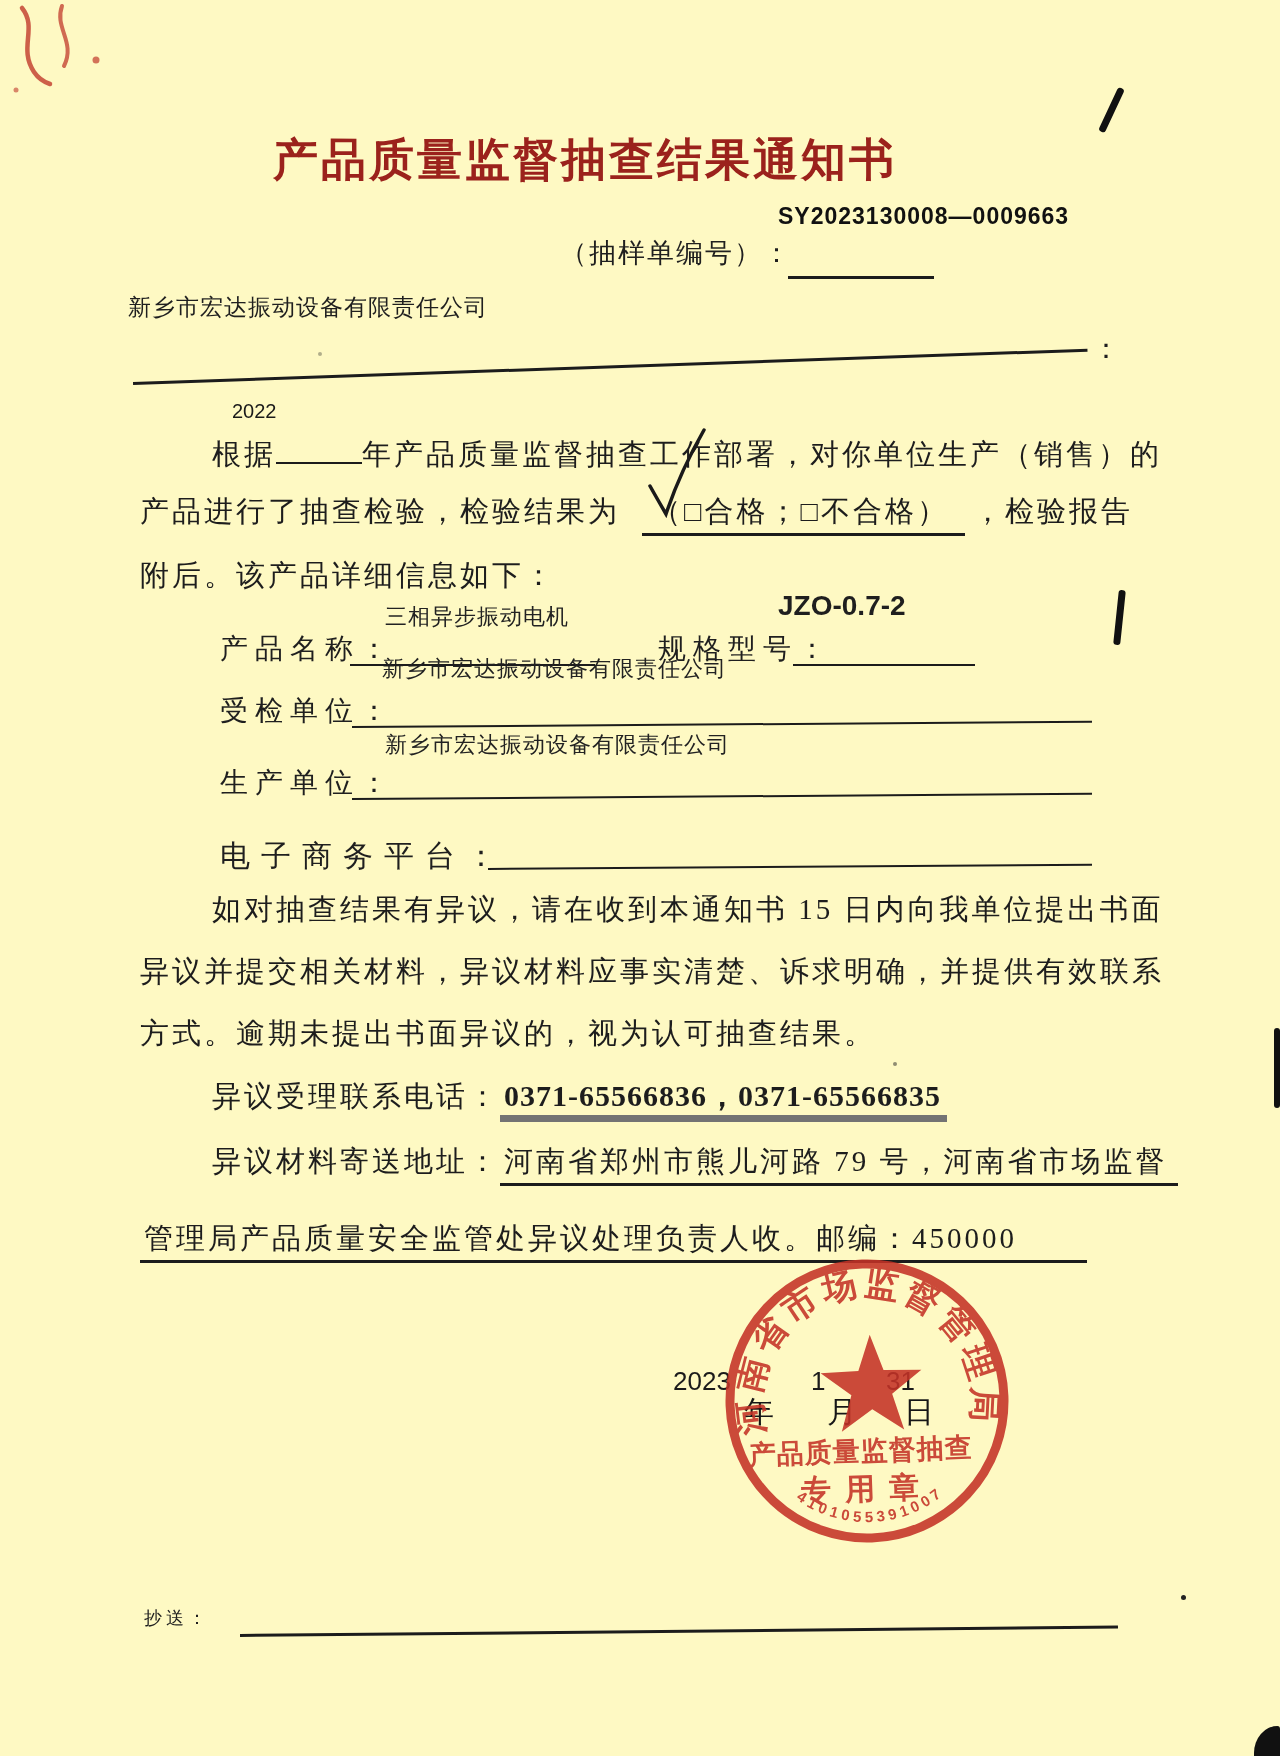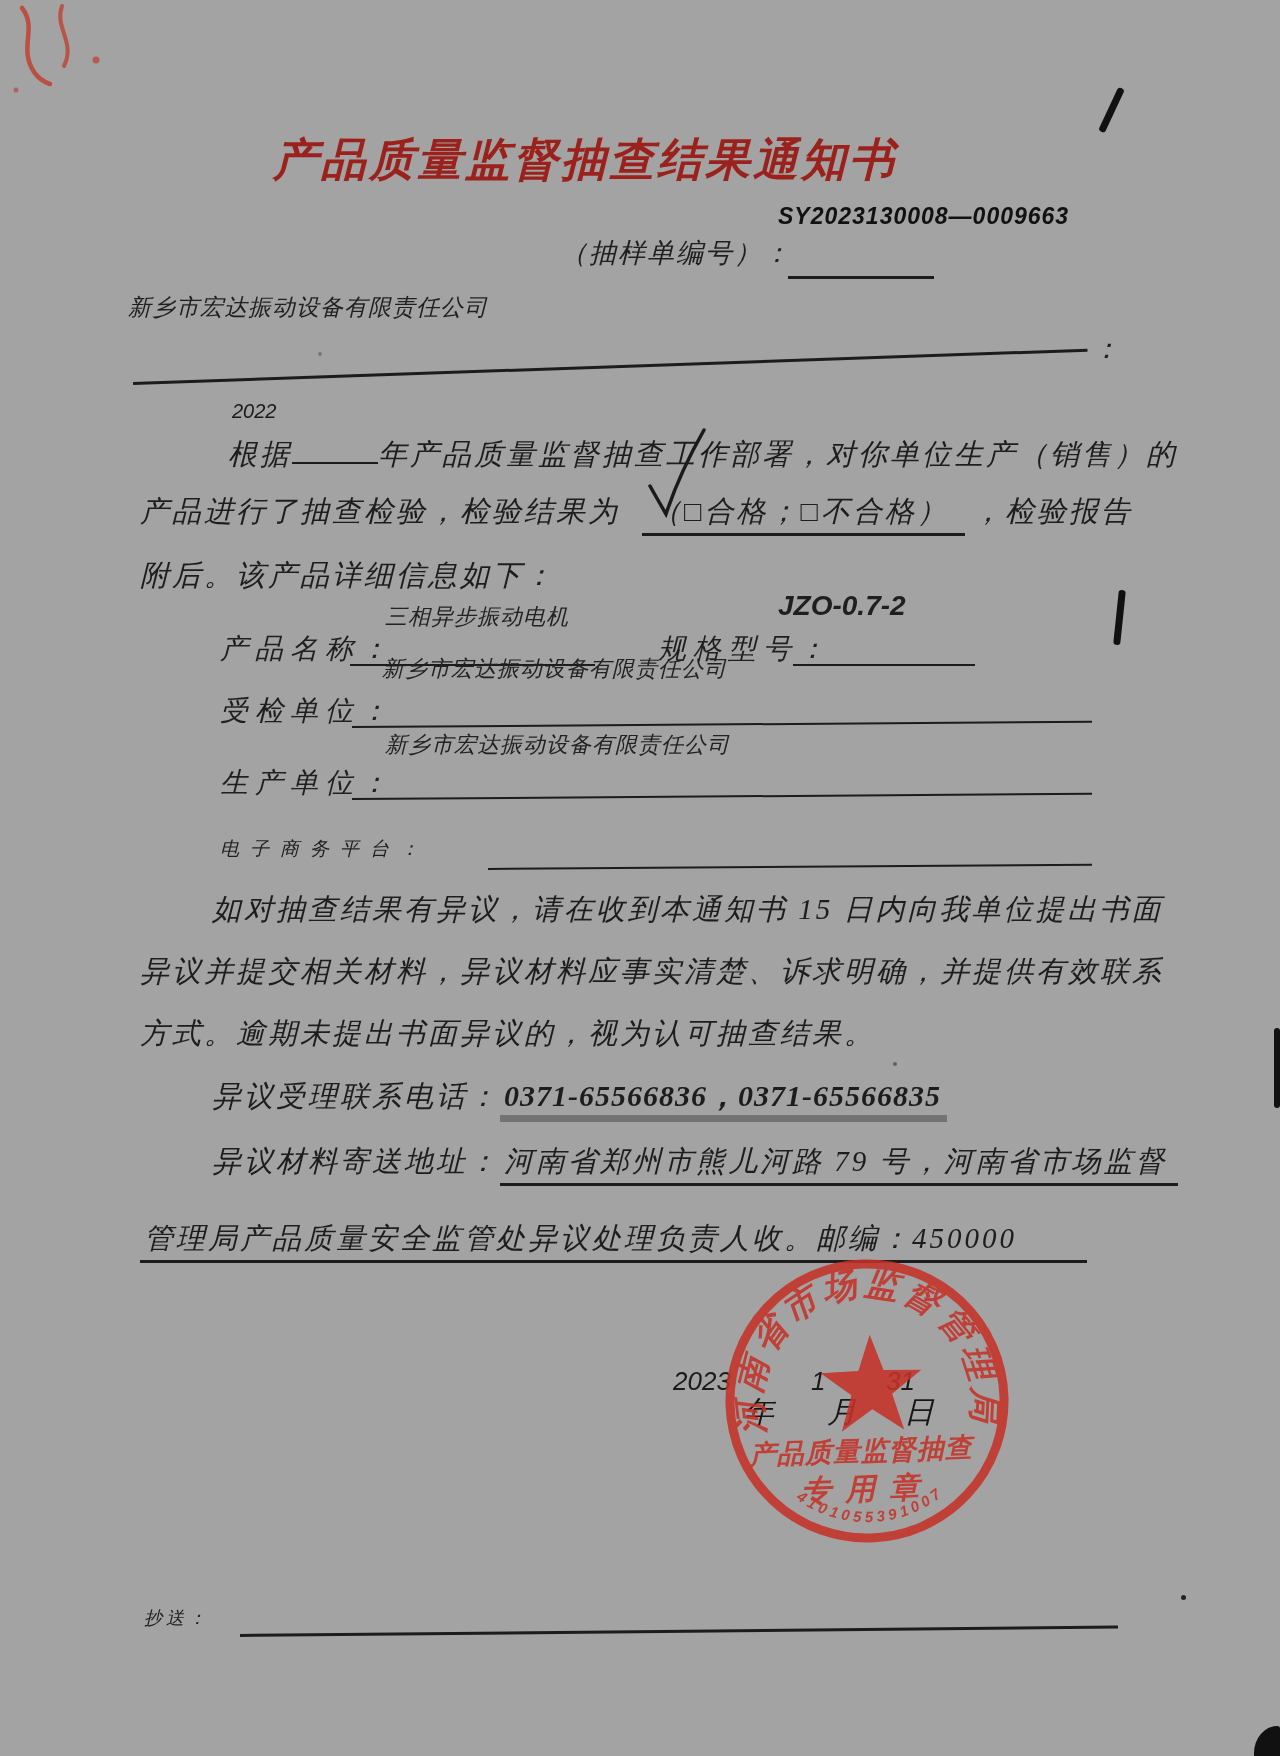--- a/index.html
+++ b/index.html
@@ -1,20 +1,19 @@
 <!DOCTYPE html>
 <html><head>
 <meta charset="utf-8">
 <style>
   html,body{margin:0;padding:0;background:#e8e8e8;}
   .page{
     position:relative;width:1280px;height:1756px;margin:0 auto;
-    background:#a3a3a3;overflow:hidden;color:#1f1f1f;
+    background:#fef9c3;overflow:hidden;color:#1f1f1f;
     font-family:"Liberation Serif","DejaVu Serif",serif;
-    font-style:italic;
   }
   .abs{position:absolute;white-space:nowrap;}
   .serif{font-family:"Liberation Serif","DejaVu Serif",serif;}
   .sans{font-family:"Liberation Sans","DejaVu Sans",sans-serif;}
   .title{
     left:0;top:130px;width:1170px;text-align:center;
     font-size:45px;font-weight:bold;letter-spacing:3px;color:#9b221c;
   }
   .serial{left:778px;top:203px;font-size:23px;font-weight:bold;letter-spacing:1px;color:#111;}
   .sample-label{left:560px;top:235px;font-size:27px;letter-spacing:2px;}
@@ -55,21 +54,21 @@
   <div class="abs serial sans">SY2023130008—0009663</div>
 
   <div class="abs sample-label">（抽样单编号）：</div>
   <div class="uline thick" style="left:788px;top:276px;width:146px;"></div>
 
   <div class="abs" style="left:128px;top:292px;font-size:23px;letter-spacing:1px;">新乡市宏达振动设备有限责任公司</div>
   <div class="uline thick" style="left:133px;top:382px;width:955px;transform:rotate(-2deg);transform-origin:left top;"></div>
   <div class="abs" style="left:1092px;top:330px;font-size:28px;">：</div>
 
   <div class="abs sans" style="left:232px;top:400px;font-size:20px;color:#1a1a1a;">2022</div>
-  <div class="abs body-line" style="left:228px;top:430px;">
+  <div class="abs body-line" style="left:212px;top:430px;">
     <span>根据</span><span class="blank-inline" style="width:86px;height:32px;"></span><span>年产品质量监督抽查工作部署，对你单位生产（销售）的</span>
   </div>
   <div class="abs body-line" style="left:140px;top:492px;">
     <span>产品进行了抽查检验，检验结果为</span><span style="display:inline-block;width:22px;"></span><span class="options-blank">（□合格；□不合格）</span><span style="display:inline-block;width:8px;"></span><span>，检验报告</span>
   </div>
 
   <svg class="abs" style="left:640px;top:424px;" width="72" height="98" viewBox="0 0 72 98">
     <path d="M10,62 Q15,71 26,90 Q40,48 64,6" fill="none" stroke="#1a1a1a" stroke-width="3.5" stroke-linecap="round"></path>
   </svg>
   <div class="abs body-line" style="left:140px;top:556px;">附后。该产品详细信息如下：</div>
@@ -83,21 +82,21 @@
   <div class="uline" style="left:793px;top:664px;width:182px;"></div>
 
   <div class="abs fill-value" style="left:382px;top:654px;">新乡市宏达振动设备有限责任公司</div>
   <div class="abs label4" style="left:220px;top:692px;">受检单位：</div>
   <div class="uline" style="left:352px;top:726px;width:740px;transform:rotate(-0.4deg);transform-origin:left top;"></div>
 
   <div class="abs fill-value" style="left:385px;top:730px;">新乡市宏达振动设备有限责任公司</div>
   <div class="abs label4" style="left:220px;top:764px;">生产单位：</div>
   <div class="uline" style="left:352px;top:798px;width:740px;transform:rotate(-0.4deg);transform-origin:left top;"></div>
 
-  <div class="abs" style="left:220px;top:836px;font-size:19px;letter-spacing:11px;">电子商务平台：</div>
+  <div class="abs" style="left:220px;top:836px;font-size:30px;letter-spacing:11px;">电子商务平台：</div>
   <div class="uline" style="left:488px;top:868px;width:604px;transform:rotate(-0.4deg);transform-origin:left top;"></div>
 
   <div class="abs body-line" style="left:212px;top:890px;">如对抽查结果有异议，请在收到本通知书 15 日内向我单位提出书面</div>
   <div class="abs body-line" style="left:140px;top:952px;">异议并提交相关材料，异议材料应事实清楚、诉求明确，并提供有效联系</div>
   <div class="abs body-line" style="left:140px;top:1014px;">方式。逾期未提出书面异议的，视为认可抽查结果。</div>
 
   <div class="abs body-line" style="left:212px;top:1076px;">
     <span>异议受理联系电话：</span><span class="phone-val serif">0371-65566836，0371-65566835</span>
   </div>
 

